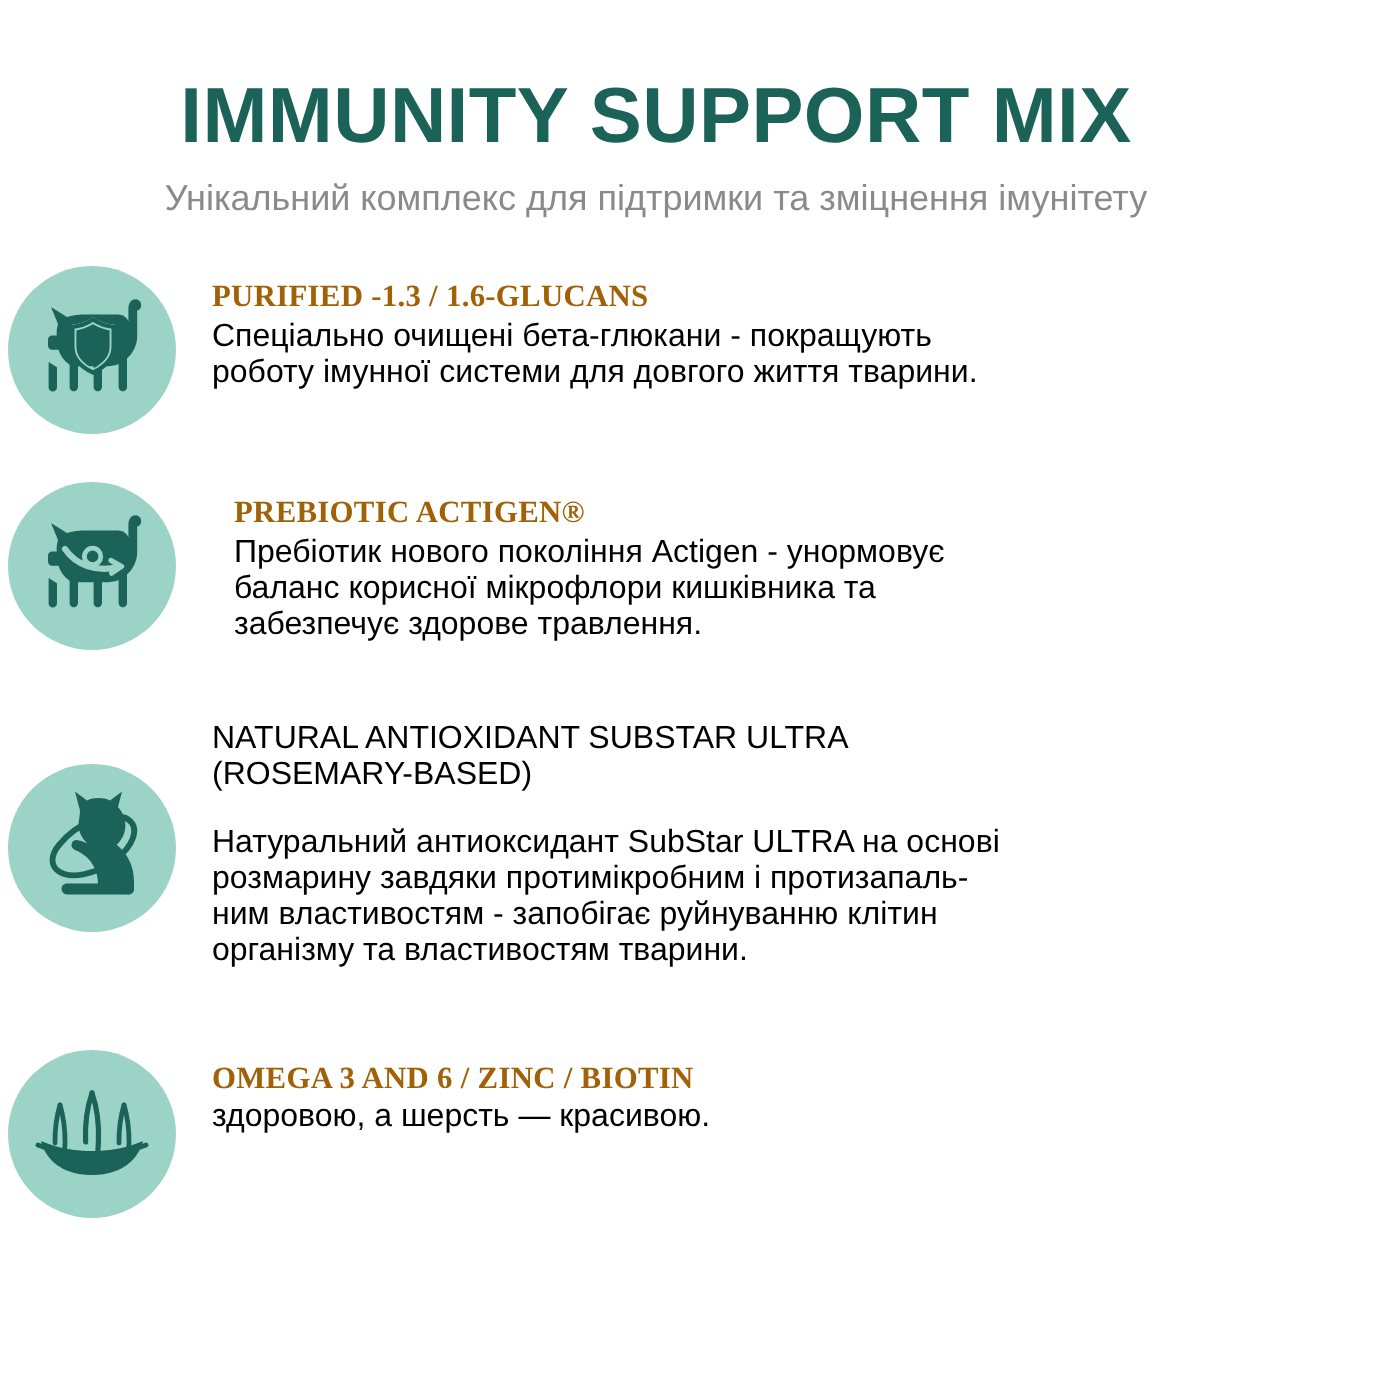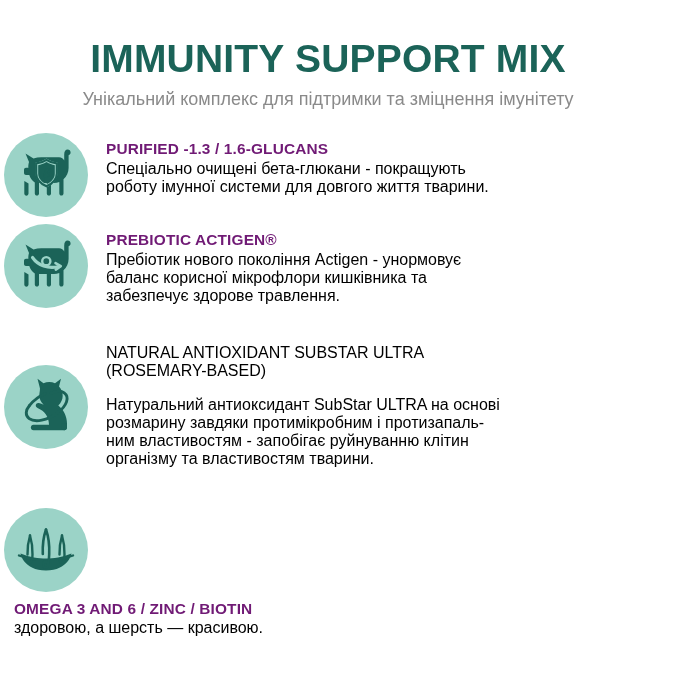--- a/index.html
+++ b/index.html
@@ -69,39 +69,40 @@
     justify-content: center;
   }
   .circle svg { display: block; }
 
   .feature-text {
     flex: 1 1 auto;
     padding-left: 14px;
     padding-right: 10px;
   }
   .feature-title {
-    color: #701a75;
+    color: #a16207;
     font-weight: bold;
     font-size: 15.4px;
     letter-spacing: 0.15px;
     line-height: 1.28;
     margin: 0 0 1px 0;
+    font-family: Liberation Serif, serif;
   }
   .feature-desc {
     color: #8a8a8a;
     font-size: 15.4px;
     line-height: 1.38;
     margin: 0;
   }
 
   
   .f1 { margin-top: 0px; }
-  .f2 { margin-top: 7px; }
+  .f2 { margin-top: 24px; gap: 11px; }
   .f3 { margin-top: 22px; }
-  .f4 { margin-top: 22px; flex-direction: column; }
+  .f4 { margin-top: 22px; }
 
   .f1 .feature-text { padding-top: 6px; }
   .f2 .feature-text { padding-top: 6px; }
   .f3 .feature-text { padding-top: 0px; }
   .f4 .feature-text { padding-top: 7px; }
 
   .f3 .icon-wrap { padding-top: 22px; }
   .f4 .icon-wrap { padding-top: 2px; }
 </style>
 </head>

